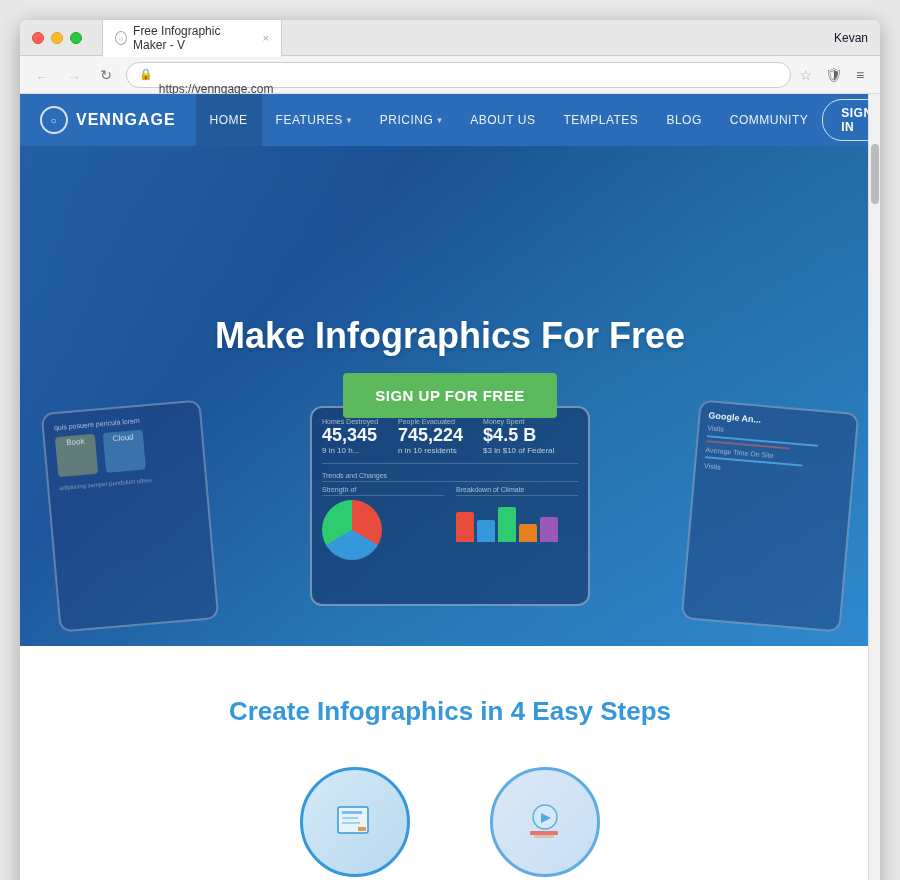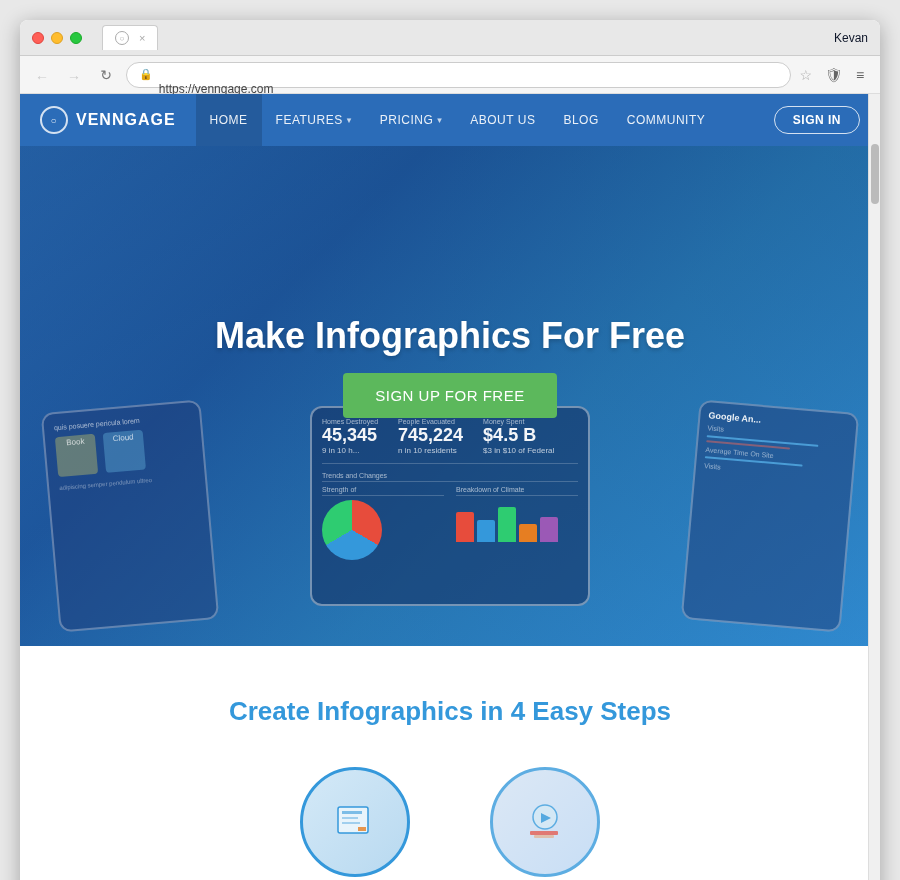--- a/index.html
+++ b/index.html
@@ -344,21 +344,21 @@
       margin-bottom: 30px;
       max-width: 560px;
     }
 
     .cta-btn {
       background: #5cb85c;
       color: #fff;
       border: none;
       padding: 14px 32px;
       font-size: 15px;
-      font-weight: 400;
+      font-weight: 700;
       border-radius: 4px;
       cursor: pointer;
       letter-spacing: 0.5px;
       text-transform: uppercase;
     }
 
     
     .steps-section {
       background: #fff;
       padding: 50px 40px 40px;
@@ -490,20 +490,21 @@
 
   <div class="title-bar">
     <div class="traffic-lights">
       <div class="traffic-light tl-red"></div>
       <div class="traffic-light tl-yellow"></div>
       <div class="traffic-light tl-green"></div>
     </div>
     <div class="tab-bar">
       <div class="tab">
         <div class="tab-icon">○</div>
+        <span>Free Infographic Maker - V</span>
         <span class="tab-close">×</span>
       </div>
     </div>
     <div class="window-controls-right">Kevan</div>
   </div>
 
   <div class="address-bar">
     <button class="nav-btn" disabled="">←</button>
     <button class="nav-btn" style="color:#ccc">→</button>
     <button class="nav-btn">↻</button>
@@ -533,20 +534,23 @@
           <div class="nav-item">
             <span>FEATURES</span>
             <span class="arrow">▾</span>
           </div>
           <div class="nav-item">
             <span>PRICING</span>
             <span class="arrow">▾</span>
           </div>
           <div class="nav-item">
             <span>ABOUT US</span>
+          </div>
+          <div class="nav-item">
+            <span>TEMPLATES</span>
           </div>
           <div class="nav-item">
             <span>BLOG</span>
           </div>
           <div class="nav-item">
             <span>COMMUNITY</span>
           </div>
         </div>
         <div class="sign-in-btn">SIGN IN</div>
       </nav>

